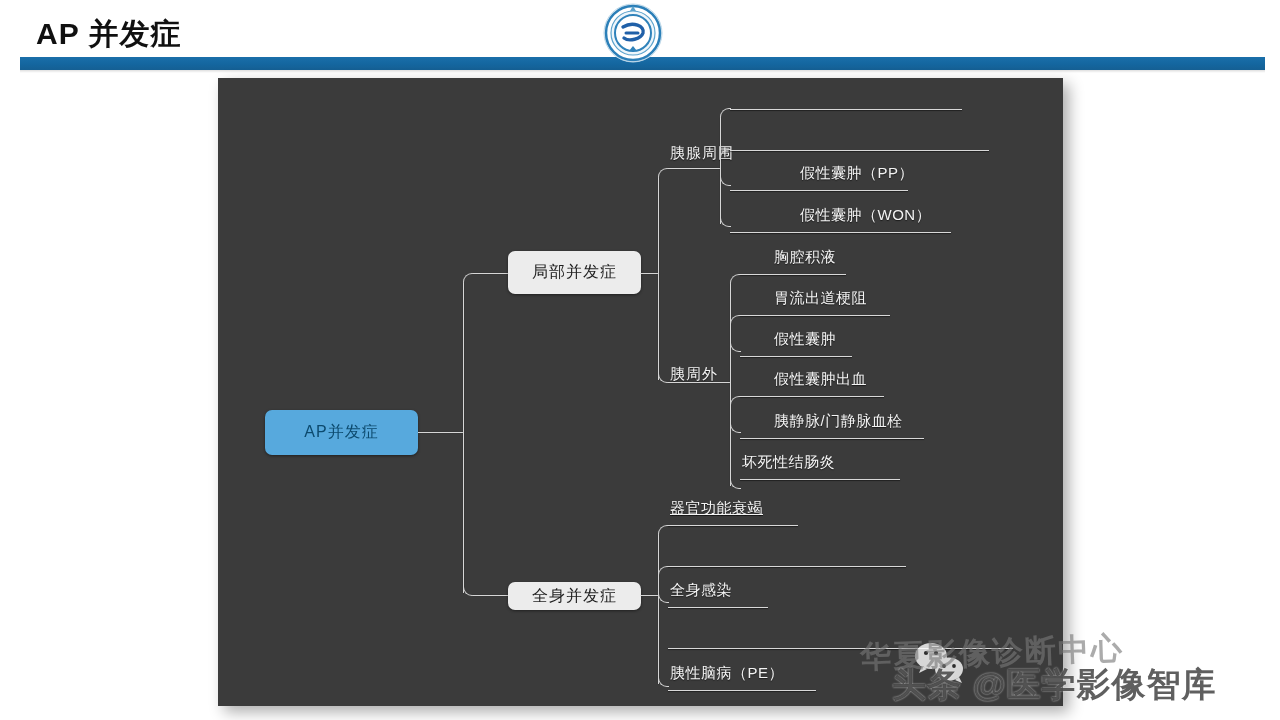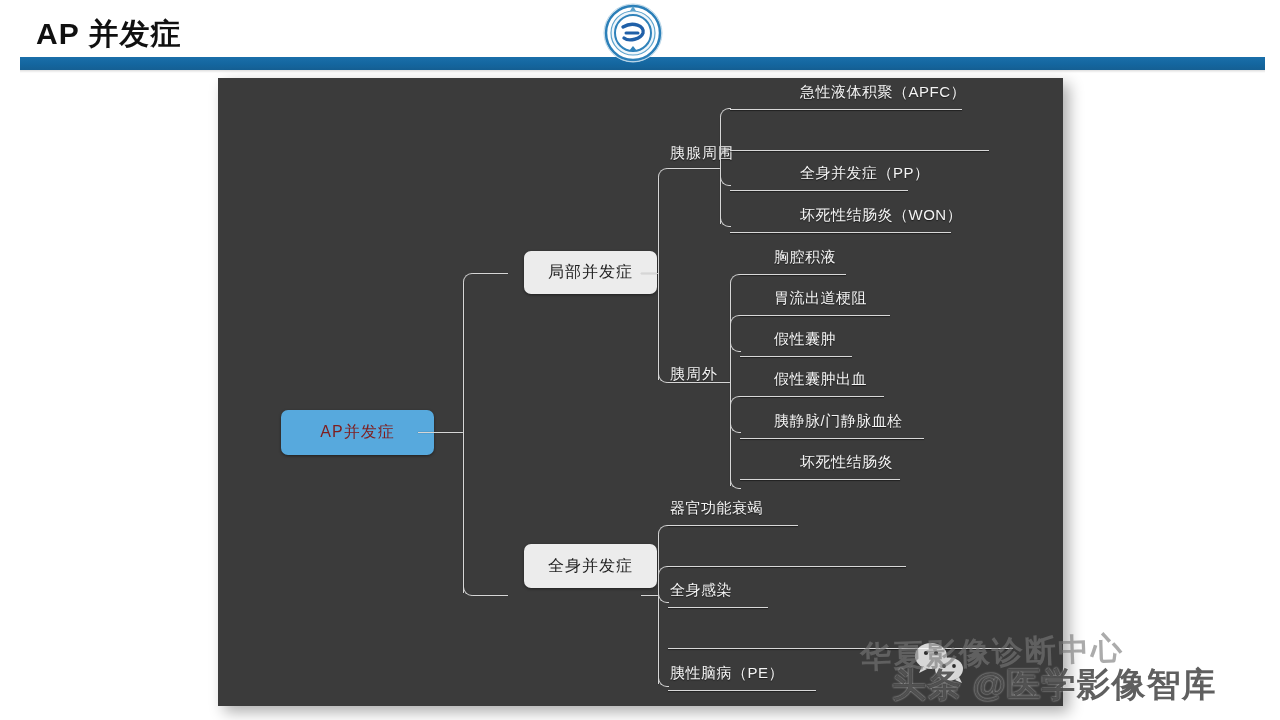--- a/index.html
+++ b/index.html
@@ -74,25 +74,24 @@
   
   .node {
     position: absolute;
     display: flex;
     align-items: center;
     justify-content: center;
     border-radius: 7px;
     font-size: 16px;
     white-space: nowrap;
     letter-spacing: 1px;
-    margin-left: 16px;
   }
   .node-root {
     background: #57a9dd;
-    color: #7f1d1d;
+    color: #0c4a6e;
     box-shadow: 0 1px 3px rgba(0,0,0,0.45);
   }
   .node-branch {
     background: #ececec;
     color: #1e1e1e;
     box-shadow: 0 1px 3px rgba(0,0,0,0.45);
   }
 
   
   .grp-label {
@@ -204,21 +203,21 @@
   <div class="conn conn-v" style="left:245px; top:205px; width:1px; height:310px;"></div>
   <div class="corner corner-bl" style="left:245px; top:507px; width:10px; height:10px;"></div>
 
   <div class="conn conn-h" style="left:255px; top:195px; width:35px; height:1px;"></div>
   <div class="conn conn-h" style="left:255px; top:517px; width:35px; height:1px;"></div>
 
   <div class="node node-branch" style="left:290px; top:173px; width:133px; height:43px;">
     <span>局部并发症</span>
   </div>
 
-  <div class="node node-branch" style="left:290px; top:466px; width:133px; height:44px;">
+  <div class="node node-branch" style="left:290px; top:504px; width:133px; height:28px;">
     <span>全身并发症</span>
   </div>
 
   <div class="conn conn-h" style="left:423px; top:195px; width:17px; height:1px;"></div>
   <div class="corner corner-tl" style="left:440px; top:90px; width:10px; height:10px;"></div>
   <div class="conn conn-v" style="left:440px; top:100px; width:1px; height:202px;"></div>
   <div class="corner corner-bl" style="left:440px; top:294px; width:10px; height:10px;"></div>
 
   <div class="grp-label" style="left:452px; top:66px;">胰腺周围</div>
   <div class="conn conn-h" style="left:450px; top:90px; width:52px; height:1px;"></div>
@@ -226,29 +225,28 @@
   <div class="grp-label" style="left:452px; top:274px;margin-top:13px;">胰周外</div>
   <div class="conn conn-h" style="left:450px; top:304px; width:62px; height:1px;"></div>
 
   <div class="corner corner-tl" style="left:502px; top:30px; width:10px; height:10px;"></div>
   <div class="conn conn-v" style="left:502px; top:40px; width:1px; height:106px;"></div>
   <div class="corner corner-bl" style="left:502px; top:138px; width:10px; height:10px;"></div>
 
   <div class="corner corner-tl" style="left:502px; top:71px; width:10px; height:10px;"></div>
   <div class="corner corner-bl" style="left:502px; top:97px; width:10px; height:10px;"></div>
 
-  <div class="leaf" style="left:582px; top:5px;">急性液体积聚（APFC）</div>
   <div class="leaf-rule" style="left:512px; top:31px; width:232px;"></div>
 
   <div class="leaf-rule" style="left:512px; top:72px; width:259px;"></div>
 
-  <div class="leaf" style="left:582px; top:86px;">全身并发症（PP）</div>
+  <div class="leaf" style="left:582px; top:86px;">假性囊肿（PP）</div>
   <div class="leaf-rule" style="left:512px; top:112px; width:178px;"></div>
 
-  <div class="leaf" style="left:582px; top:128px;">坏死性结肠炎（WON）</div>
+  <div class="leaf" style="left:582px; top:128px;">假性囊肿（WON）</div>
   <div class="leaf-rule" style="left:512px; top:154px; width:221px;"></div>
 
   <div class="corner corner-tl" style="left:512px; top:196px; width:10px; height:10px;"></div>
   <div class="conn conn-v" style="left:512px; top:206px; width:1px; height:202px;"></div>
   <div class="corner corner-bl" style="left:512px; top:400px; width:10px; height:10px;"></div>
   <div class="corner corner-tl" style="left:512px; top:237px; width:10px; height:10px;"></div>
   <div class="corner corner-bl" style="left:512px; top:263px; width:10px; height:10px;"></div>
   <div class="corner corner-tl" style="left:512px; top:318px; width:10px; height:10px;"></div>
   <div class="corner corner-bl" style="left:512px; top:344px; width:10px; height:10px;"></div>
 
@@ -260,31 +258,31 @@
 
   <div class="leaf" style="left:556px; top:252px;">假性囊肿</div>
   <div class="leaf-rule" style="left:522px; top:278px; width:112px;"></div>
 
   <div class="leaf" style="left:556px; top:292px;">假性囊肿出血</div>
   <div class="leaf-rule" style="left:522px; top:318px; width:144px;"></div>
 
   <div class="leaf" style="left:556px; top:334px;">胰静脉/门静脉血栓</div>
   <div class="leaf-rule" style="left:522px; top:360px; width:184px;"></div>
 
-  <div class="leaf" style="left:582px; top:375px;text-align:right;">坏死性结肠炎</div>
+  <div class="leaf" style="left:524px; top:375px;text-align:right;">坏死性结肠炎</div>
   <div class="leaf-rule" style="left:522px; top:401px; width:160px;"></div>
 
   <div class="conn conn-h" style="left:423px; top:517px; width:17px; height:1px;"></div>
   <div class="corner corner-tl" style="left:440px; top:447px; width:10px; height:10px;"></div>
   <div class="conn conn-v" style="left:440px; top:457px; width:1px; height:149px;"></div>
   <div class="corner corner-bl" style="left:440px; top:598px; width:10px; height:10px;"></div>
   <div class="corner corner-tl" style="left:440px; top:488px; width:10px; height:10px;"></div>
   <div class="corner corner-bl" style="left:440px; top:514px; width:10px; height:10px;"></div>
 
-  <div class="leaf" style="left:452px; top:421px;">器官功能衰竭</div>
+  <div class="leaf" style="left:452px; top:421px;text-decoration:underline;">器官功能衰竭</div>
   <div class="leaf-rule" style="left:450px; top:447px; width:130px;"></div>
 
   <div class="leaf-rule" style="left:450px; top:488px; width:238px;"></div>
 
   <div class="leaf" style="left:452px; top:503px;">全身感染</div>
   <div class="leaf-rule" style="left:450px; top:529px; width:100px;"></div>
 
   <div class="leaf-rule" style="left:450px; top:570px; width:345px;"></div>
 
   <div class="leaf" style="left:452px; top:586px;">胰性脑病（PE）</div>

